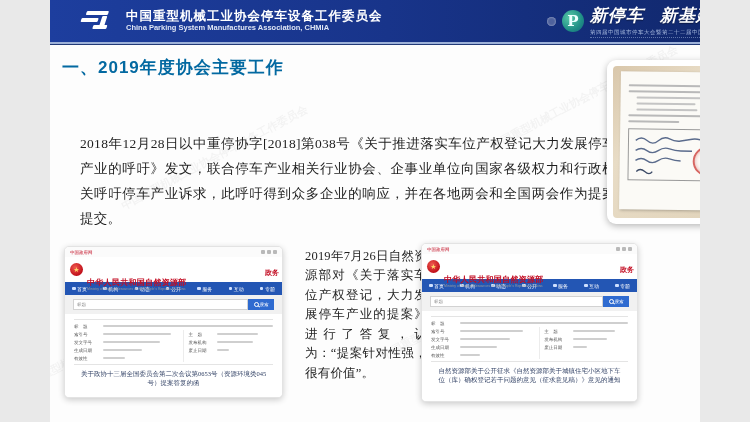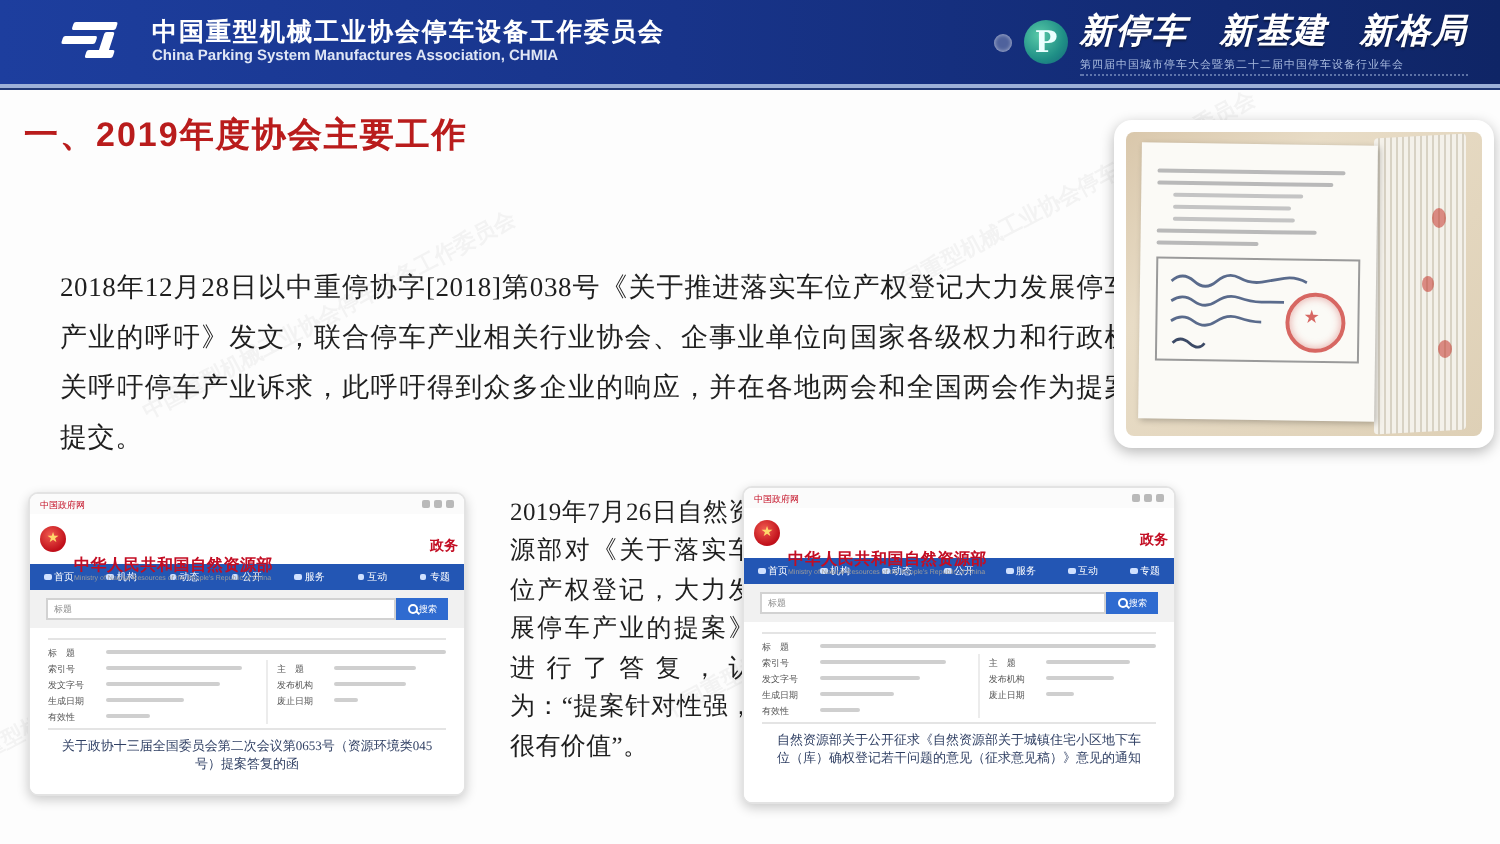--- a/index.html
+++ b/index.html
@@ -1,16 +1,16 @@
 <!DOCTYPE html>
 <html><head>
 <meta charset="utf-8">
 <style>
   html,body{margin:0;padding:0;background:#e9e9e9;}
-  .slide{position:relative;width:750px;height:422px;background:#fdfdfd;overflow:hidden;
+  .slide{position:relative;width:650px;height:422px;background:#fdfdfd;overflow:hidden;
          font-family:"Liberation Sans","DejaVu Sans",sans-serif;margin:0 auto;}
   .serif{font-family:"Liberation Serif","DejaVu Serif",serif;}
 
   
   .banner{position:absolute;left:0;top:0;width:750px;height:42px;
           background:linear-gradient(90deg,#1d3e9e 0%,#18348a 45%,#0f2566 100%);
           display:flex;justify-content:space-between;align-items:center;
           padding:0 16px 0 28px;box-sizing:border-box;}
   .banner-underline{position:absolute;left:0;top:42px;width:750px;height:3px;
           background:linear-gradient(180deg,#9db1d8 0 2px,#223a77 2px 3px);}
@@ -29,21 +29,21 @@
           font-family:"DejaVu Serif","Liberation Serif",serif;letter-spacing:1px;
           display:flex;gap:16px;text-shadow:0 1px 1px rgba(0,0,0,.4);}
   .event-line{color:#a9bbdf;font-size:5.5px;letter-spacing:.5px;margin-top:2px;
           border-bottom:1px dotted rgba(170,190,225,.5);padding-bottom:1px;}
 
   
   .wm{position:absolute;color:rgba(60,60,60,.05);font-size:11px;white-space:nowrap;
       transform:rotate(-28deg);pointer-events:none;font-weight:700;}
 
   
-  .h1{position:absolute;left:12px;top:56px;font-size:17px;color:#b91c1c;
+  .h1{position:absolute;left:12px;top:56px;font-size:17px;color:#0369a1;
       font-weight:600;letter-spacing:1px;}
   .h2{position:absolute;left:28px;top:91px;font-size:13.5px;color:#0d0d0d;font-weight:800;
       letter-spacing:.3px;}
   .body-p{position:absolute;left:30px;top:117px;width:536px;font-size:13.5px;line-height:25px;
       color:#1f1f1f;text-align:justify;letter-spacing:.3px;}
 
   
   .photo{position:absolute;left:557px;top:60px;width:190px;height:164px;background:#fff;
       border-radius:9px;box-shadow:0 2px 7px rgba(0,0,0,.28);padding:6px;box-sizing:border-box;}
   .photo-in{position:relative;width:100%;height:100%;border-radius:4px;overflow:hidden;

